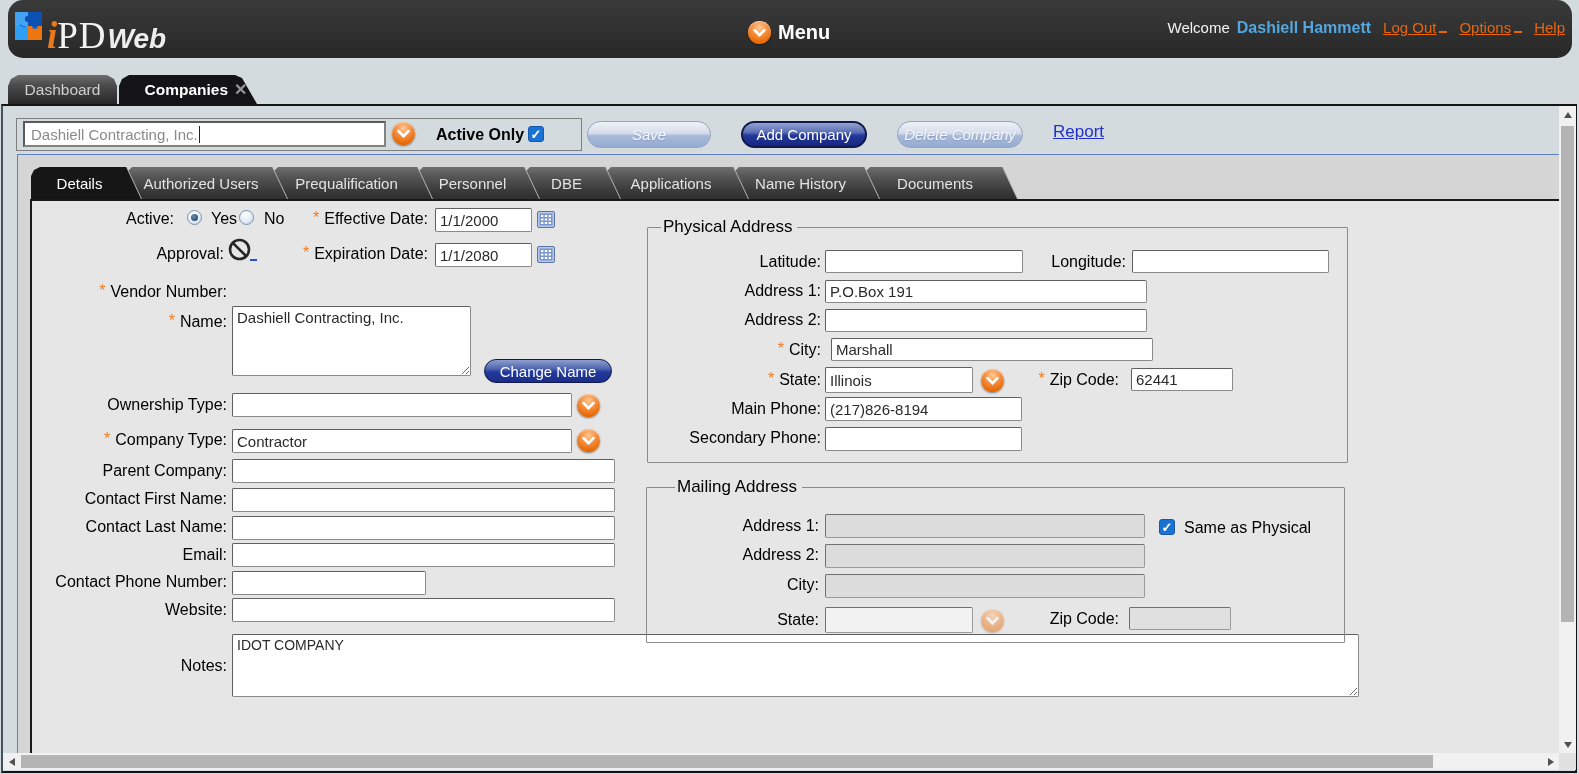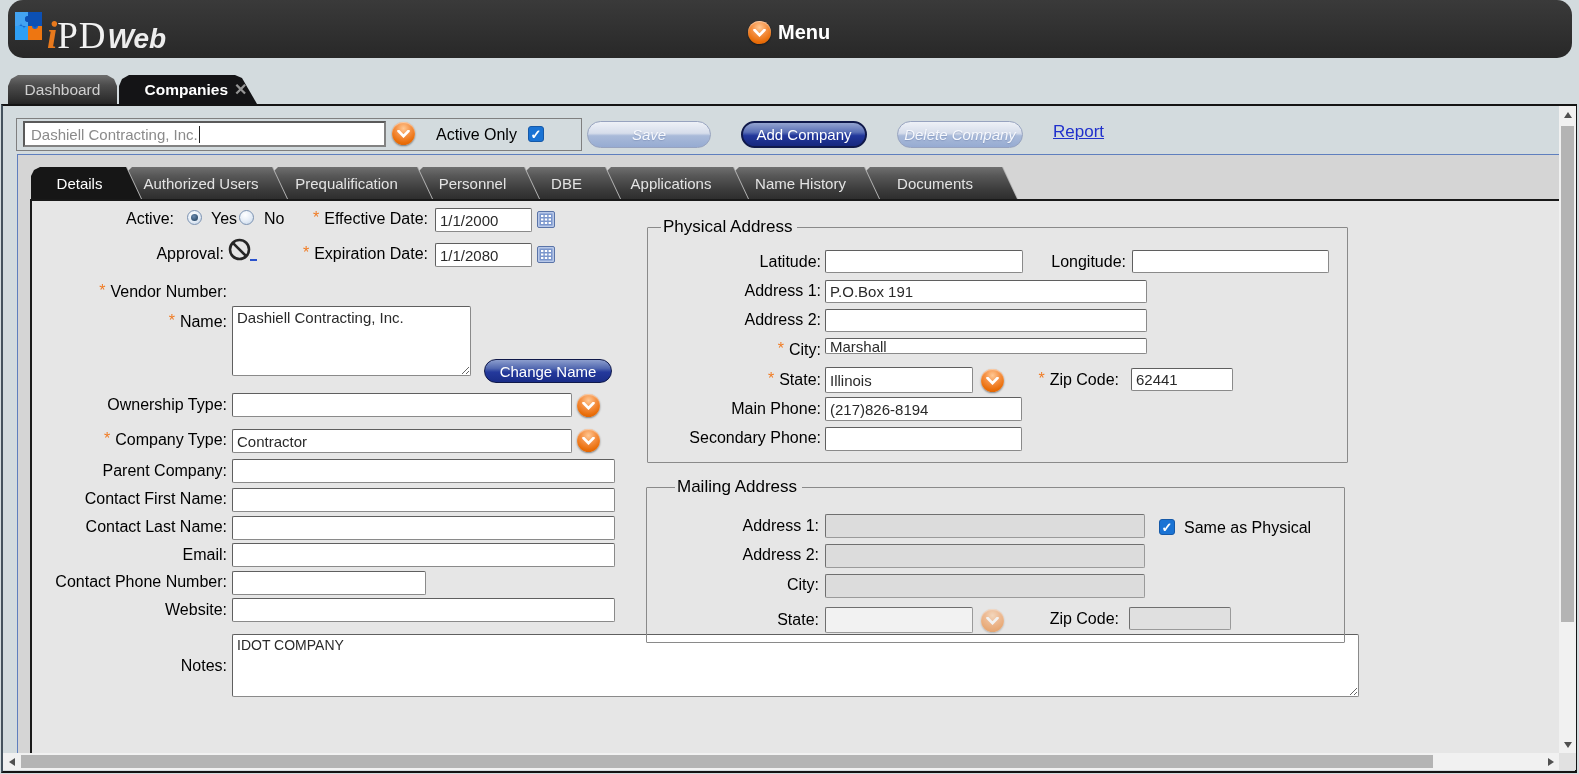--- a/index.html
+++ b/index.html
@@ -31,21 +31,21 @@
   #wtab-companies .close-x { color:#969696; font-weight:bold; font-size:16px; }
 
   
   #frame { left:1px; top:104px; width:1576px; height:669px; border:2px solid #141414; border-left:2px solid #45525e; background:#d3dbde; }
 
   
   #search-group { left:13px; top:12px; width:566px; height:33px; border:1px solid #7f7f7f; }
   #company-search { left:6px; top:2px; width:363px; height:26px; background:#fff; border:2px solid; border-color:#5a5a5a #828282 #828282 #5a5a5a; font-size:15px; color:#8a8a8a; display:flex; align-items:center; padding-left:6px; white-space:pre; }
   #company-search .caret { display:inline-block; width:1px; height:17px; background:#222; margin-left:1px; }
   #search-dd { left:375px; top:3px; }
-  #active-only-label { left:419px; top:0; height:31px; display:flex; align-items:center; font-size:16px; color:#000; }
+  #active-only-label { left:419px; top:0; height:31px; display:flex; align-items:center; font-size:16px; color:#000;font-weight:bold; }
   .checkbox { width:16px; height:16px; background:#1a73d4; border:1px solid #1559a8; border-radius:3px; color:#fff; font-size:13px; font-weight:bold; display:flex; align-items:center; justify-content:center; line-height:1; }
   #active-only-cb { left:511px; top:7px; }
 
   .pill-btn { top:15px; height:27px; border-radius:13.5px; font-size:15px; display:flex; align-items:center; justify-content:center; cursor:pointer; }
   .btn-disabled { background:linear-gradient(#eef1f7, #d6ddeb 45%, #a9bad9 55%, #96abd2); border:1px solid #97a3bf; color:#f6f8fd; font-style:italic; text-shadow:0 1px 1px rgba(120,140,180,.6); }
   .btn-primary { background:linear-gradient(#94a4d0, #5a6fb6 40%, #22379b 55%, #16277e); border:2px solid #10194a; color:#fff; }
   #btn-save { left:584px; width:124px; }
   #btn-add { left:738px; width:126px; }
   #btn-delete { left:894px; width:126px; }
   #report-link { left:1050px; top:16px; font-size:17px; color:#2030cc; text-decoration:underline; cursor:pointer; }
@@ -117,20 +117,27 @@
 
   <div id="menu-btn" class="abs">
     <span class="orange-circle">
       <svg width="13" height="8" viewBox="0 0 13 8">
           <path d="M1.5 1 L6.5 6.2 L11.5 1" fill="none" stroke="#fff" stroke-width="2.6" stroke-linecap="round"></path>
         </svg>
     </span>
     <span class="menu-label">Menu</span>
   </div>
 
+  <div id="user-area" class="abs">
+    <span class="welcome">Welcome</span>
+    <span class="uname">Dashiell Hammett</span>
+    <a class="tail">Log Out</a>
+    <a class="tail">Options</a>
+    <a>Help</a>
+  </div>
 </div>
 
 <div id="wtab-dashboard" class="abs wtab">
   <span>Dashboard</span>
 </div>
 <div id="wtab-companies" class="abs wtab">
   <span>Companies</span>
   <span class="close-x">✕</span>
 </div>
 
@@ -307,21 +314,21 @@
         <div class="abs flabel" style="left:300px;width:178px;top:16px;">Longitude:</div>
         <input class="abs tinput" style="left: 484px; top: 13px; width: 197px; height: 23px;" readonly="" value="">
 
         <div class="abs flabel" style="left:0;width:173px;top:45px;">Address 1:</div>
         <input class="abs tinput" style="left: 177px; top: 43px; width: 322px; height: 23px;" readonly="" value="P.O.Box 191">
 
         <div class="abs flabel" style="left:0;width:173px;top:74px;">Address 2:</div>
         <input class="abs tinput" style="left: 177px; top: 72px; width: 322px; height: 23px;" readonly="" value="">
 
         <div class="abs flabel" style="left:0;width:173px;top:104px;"><span class="req">*</span><span>City:</span></div>
-        <input class="abs tinput" style="left: 177px; top: 101px; width: 322px; height: 16px;" readonly="" value="Marshall">
+        <input class="abs tinput" style="left: 183px; top: 101px; width: 322px; height: 23px;" readonly="" value="Marshall">
 
         <div class="abs flabel" style="left:0;width:173px;top:134px;"><span class="req">*</span><span>State:</span></div>
         <input class="abs tinput" style="left: 177px; top: 130px; width: 148px; height: 26px;" readonly="" value="Illinois">
         <span class="abs orange-circle" style="left:333px;top:132px;">
             <svg width="13" height="8" viewBox="0 0 13 8">
               <path d="M1.5 1 L6.5 6.2 L11.5 1" fill="none" stroke="#fff" stroke-width="2.6" stroke-linecap="round"></path>
             </svg>
           </span>
         <div class="abs flabel" style="left:298px;width:173px;top:134px;"><span class="req">*</span><span>Zip Code:</span></div>
         <input class="abs tinput" style="left: 483px; top: 131px; width: 102px; height: 23px;" readonly="" value="62441">

